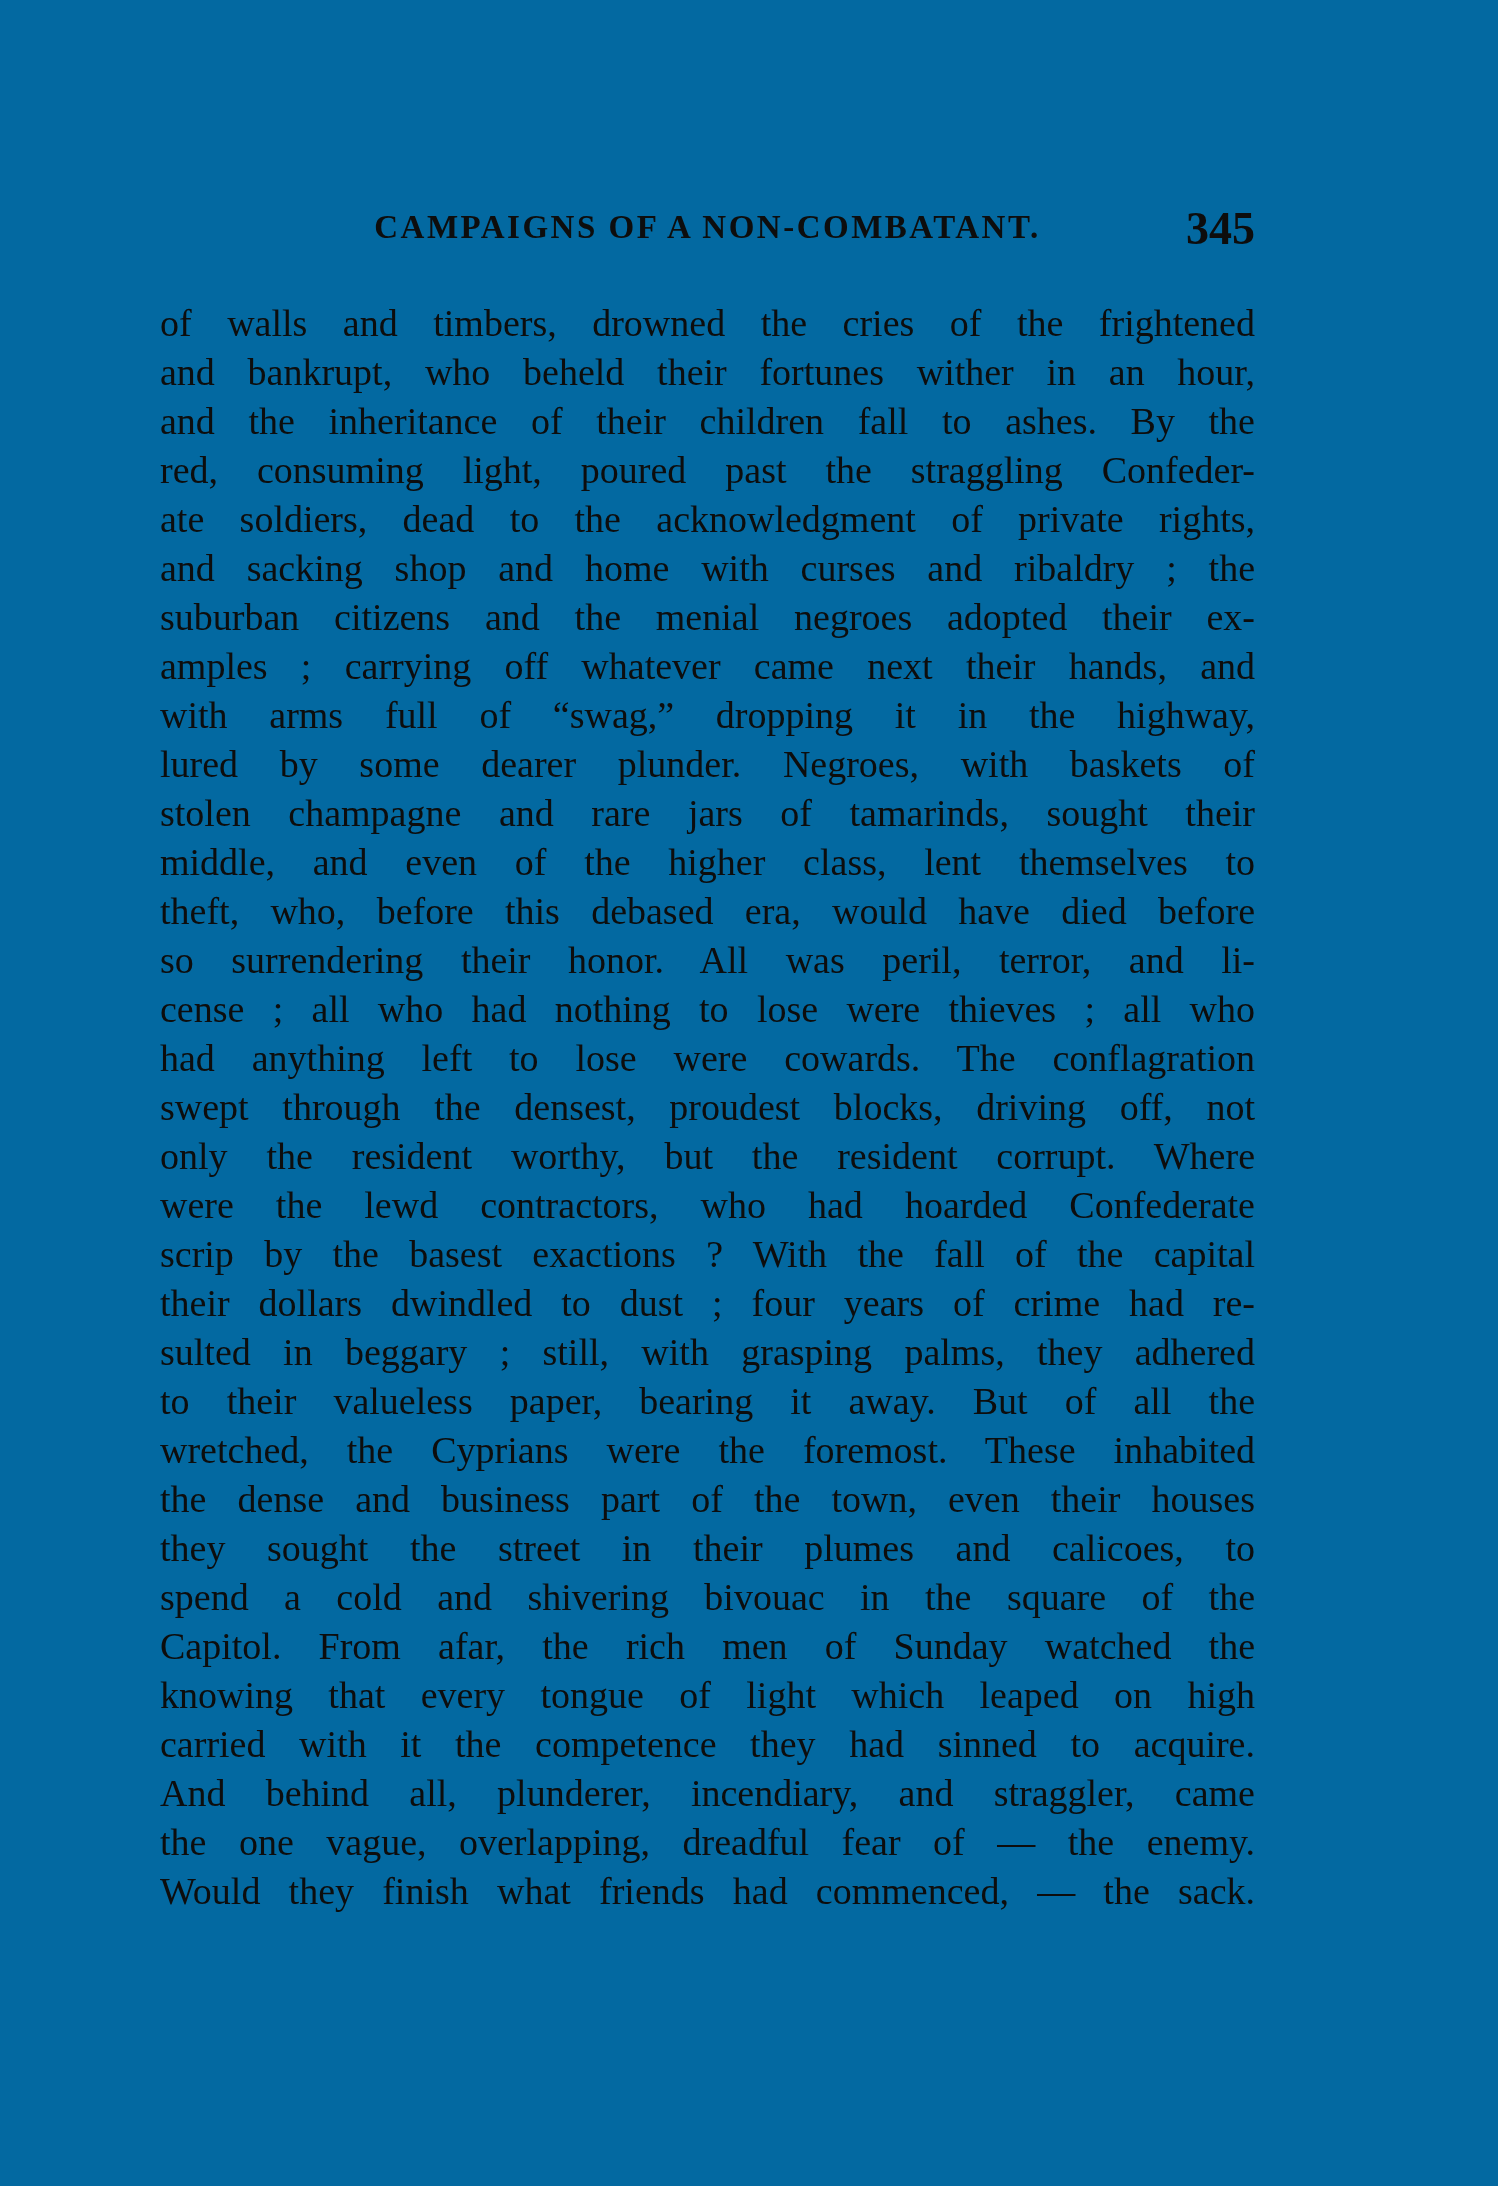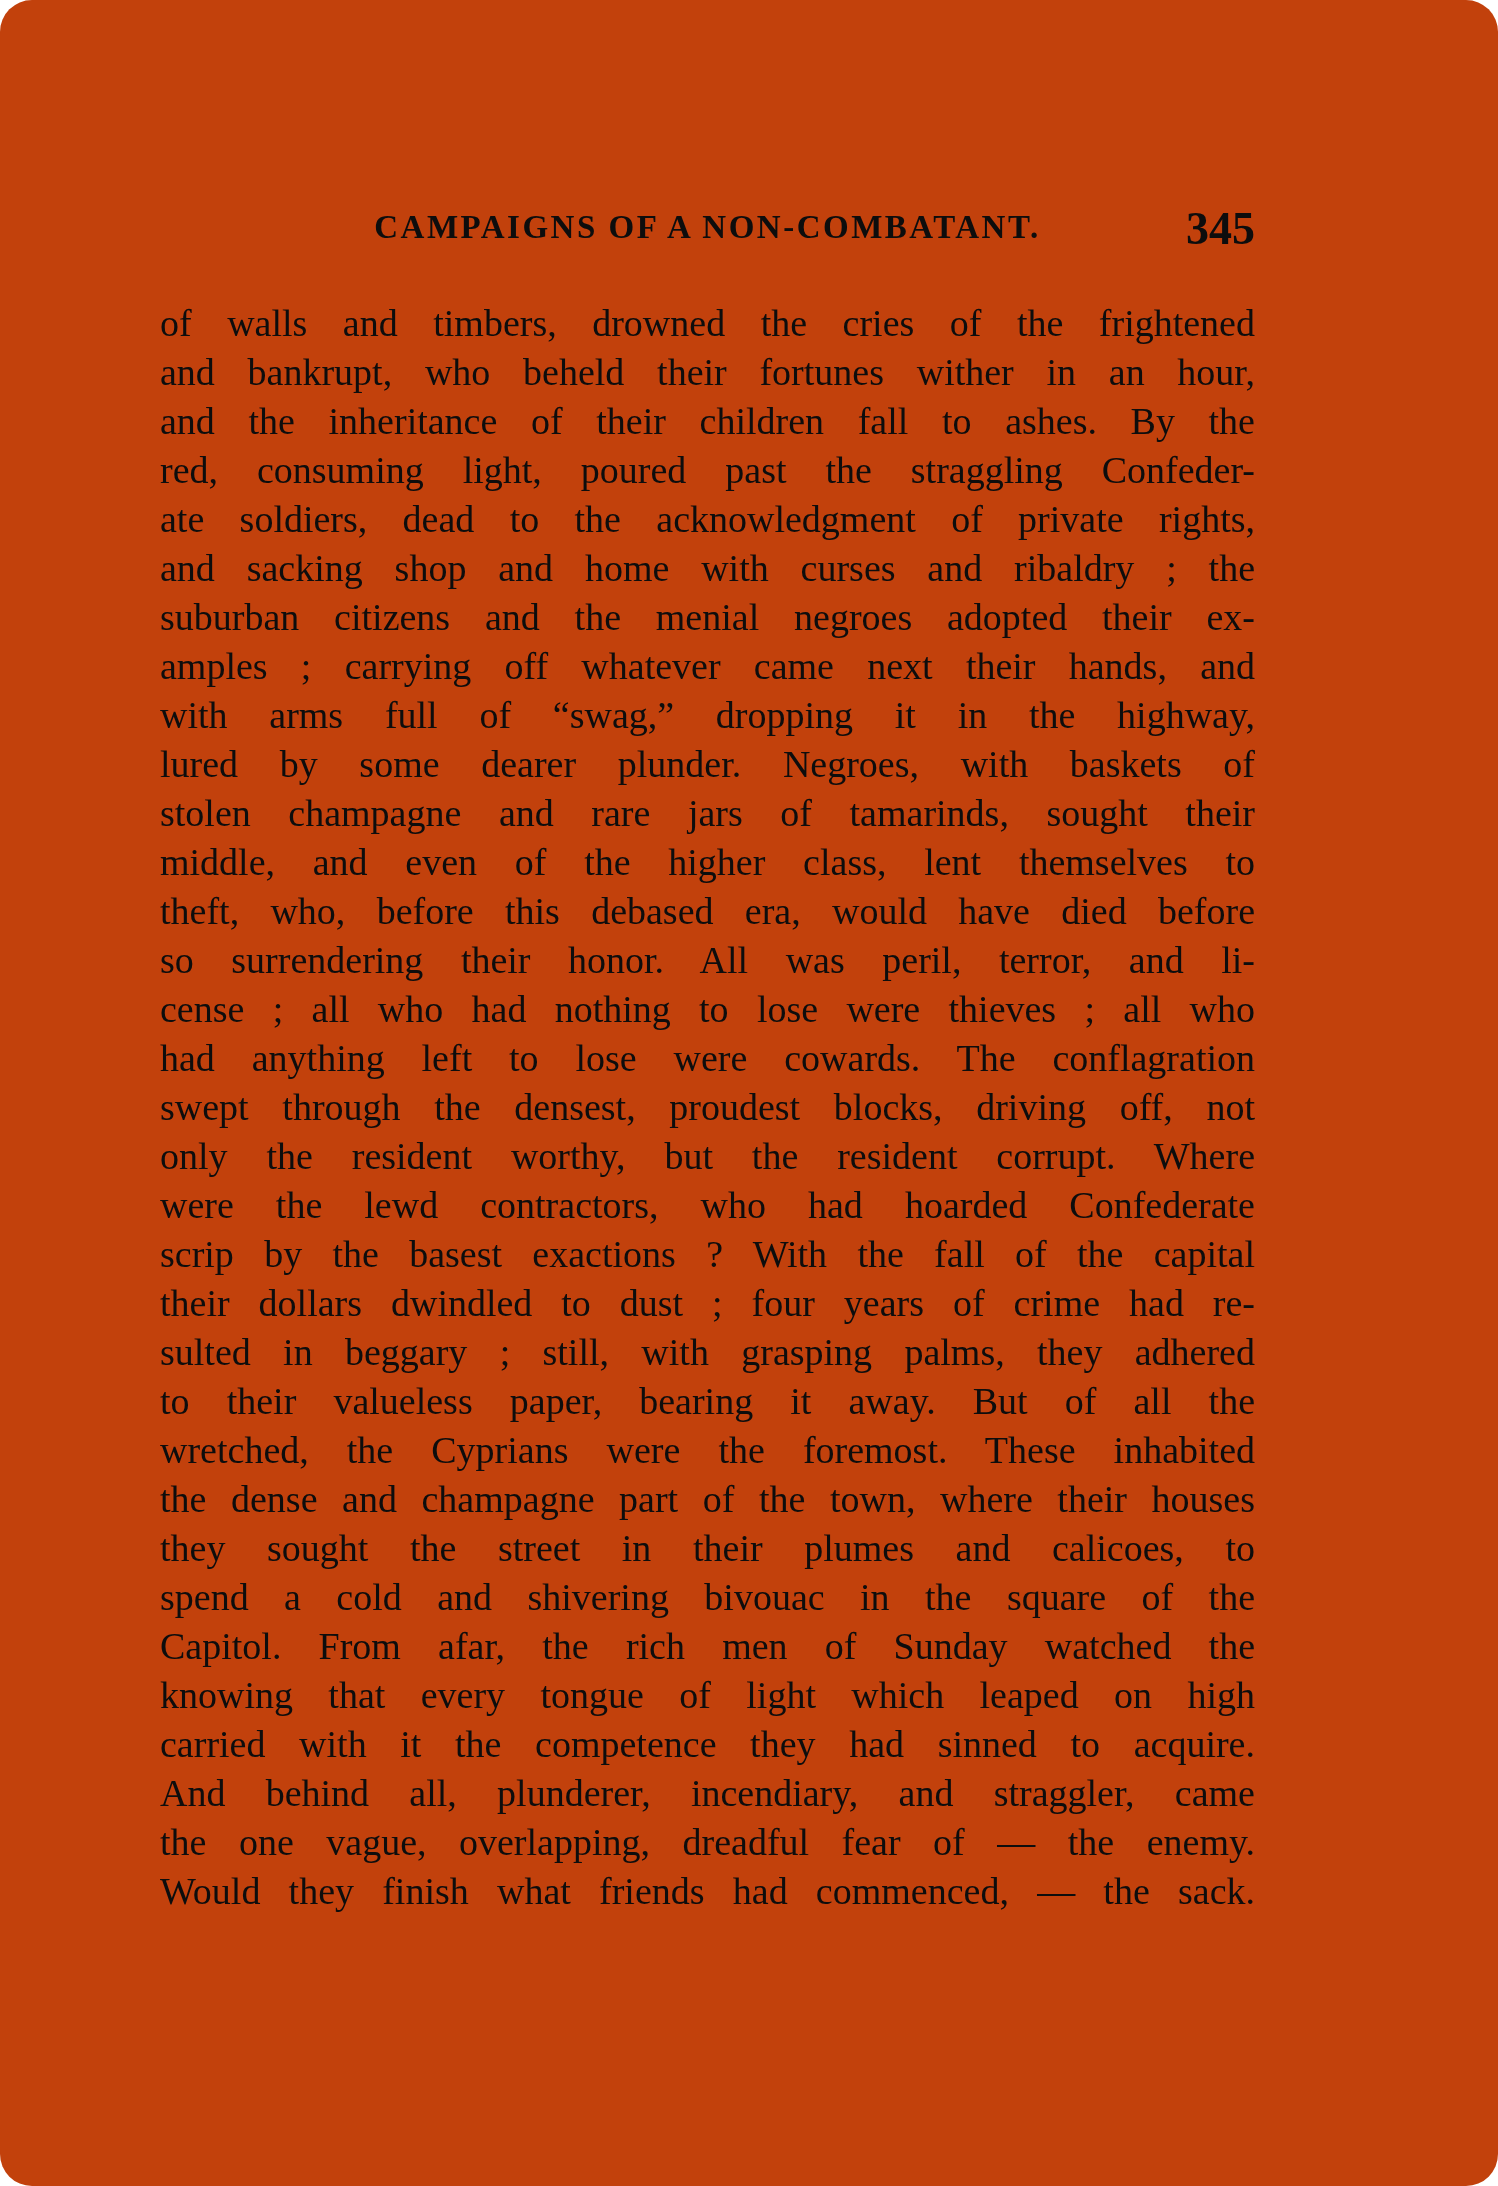--- a/index.html
+++ b/index.html
@@ -4,25 +4,24 @@
 <style>
   html, body {
     margin: 0;
     padding: 0;
     background: #ffffff;
   }
   .page {
     position: relative;
     width: 1498px;
     height: 2186px;
-    background: #c2410c;
+    background: #0369a1;
     color: #0d0d0d;
     font-family: "Liberation Serif", "DejaVu Serif", serif;
     overflow: hidden;
-    border-radius: 32px;
   }
   .running-header {
     position: absolute;
     top: 196px;
     left: 160px;
     width: 1095px;
     height: 56px;
   }
   .header-title {
     position: absolute;
@@ -86,21 +85,21 @@
       <div class="line">cense ; all who had nothing to lose were thieves ; all who</div>
       <div class="line">had anything left to lose were cowards. The conflagration</div>
       <div class="line">swept through the densest, proudest blocks, driving off, not</div>
       <div class="line">only the resident worthy, but the resident corrupt. Where</div>
       <div class="line">were the lewd contractors, who had hoarded Confederate</div>
       <div class="line">scrip by the basest exactions ? With the fall of the capital</div>
       <div class="line">their dollars dwindled to dust ; four years of crime had re-</div>
       <div class="line">sulted in beggary ; still, with grasping palms, they adhered</div>
       <div class="line">to their valueless paper, bearing it away. But of all the</div>
       <div class="line">wretched, the Cyprians were the foremost. These inhabited</div>
-      <div class="line">the dense and champagne part of the town, where their houses</div>
+      <div class="line">the dense and business part of the town, even their houses</div>
       <div class="line">they sought the street in their plumes and calicoes, to</div>
       <div class="line">spend a cold and shivering bivouac in the square of the</div>
       <div class="line">Capitol. From afar, the rich men of Sunday watched the</div>
       <div class="line">knowing that every tongue of light which leaped on high</div>
       <div class="line">carried with it the competence they had sinned to acquire.</div>
       <div class="line">And behind all, plunderer, incendiary, and straggler, came</div>
       <div class="line">the one vague, overlapping, dreadful fear of — the enemy.</div>
       <div class="line">Would they finish what friends had commenced, — the sack.</div>
     </main>
 </div>

